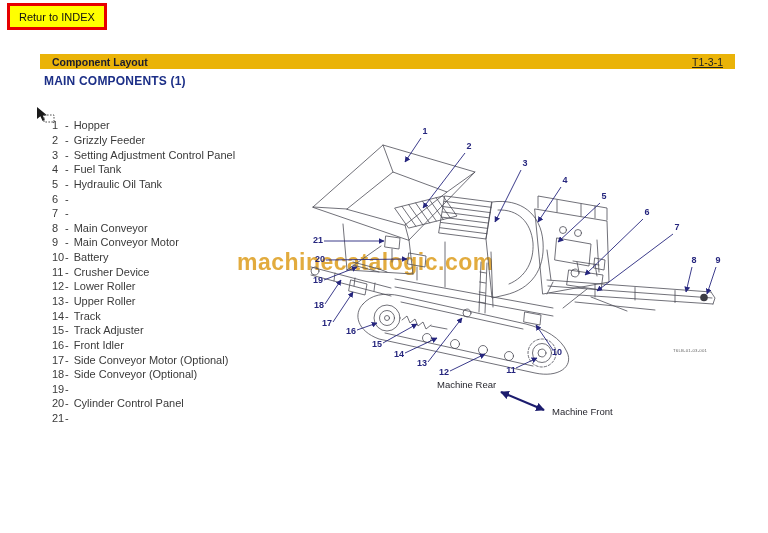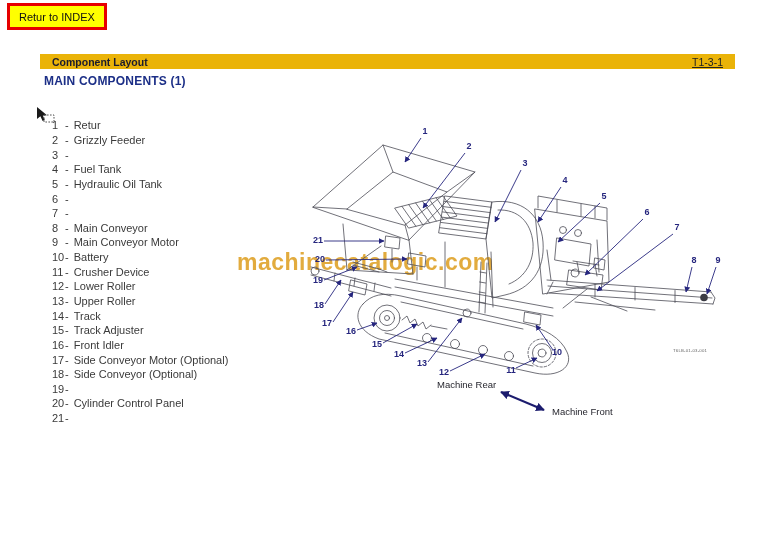--- a/index.html
+++ b/index.html
@@ -55,30 +55,31 @@
 
 <svg class="cursor" width="22" height="20">
   <polygon points="2,1 2,13 5.4,10.2 7.6,15 9.8,14 7.8,9.4 12,9.2" fill="#1a1a1a"></polygon>
   <rect x="9" y="9" width="10" height="7" fill="none" stroke="#555" stroke-width="1" stroke-dasharray="1.6 1.4"></rect>
 </svg>
 
 <div class="component-list">
     <div class="row">
     <span class="num">1</span>
     <span class="dash"></span>
-    <span class="lbl">Retur</span>
+    <span class="lbl">Hopper</span>
   </div>
     <div class="row">
     <span class="num">2</span>
     <span class="dash"></span>
     <span class="lbl">Grizzly Feeder</span>
   </div>
     <div class="row">
     <span class="num">3</span>
     <span class="dash"></span>
+    <span class="lbl">Setting Adjustment Control Panel</span>
   </div>
     <div class="row">
     <span class="num">4</span>
     <span class="dash"></span>
     <span class="lbl">Fuel Tank</span>
   </div>
     <div class="row">
     <span class="num">5</span>
     <span class="dash"></span>
     <span class="lbl">Hydraulic Oil Tank</span>

